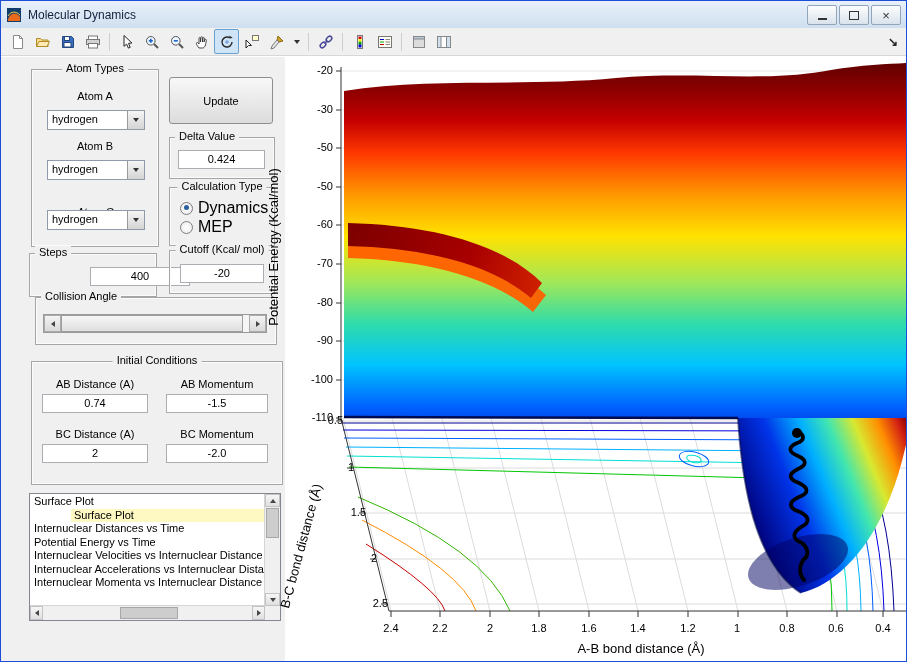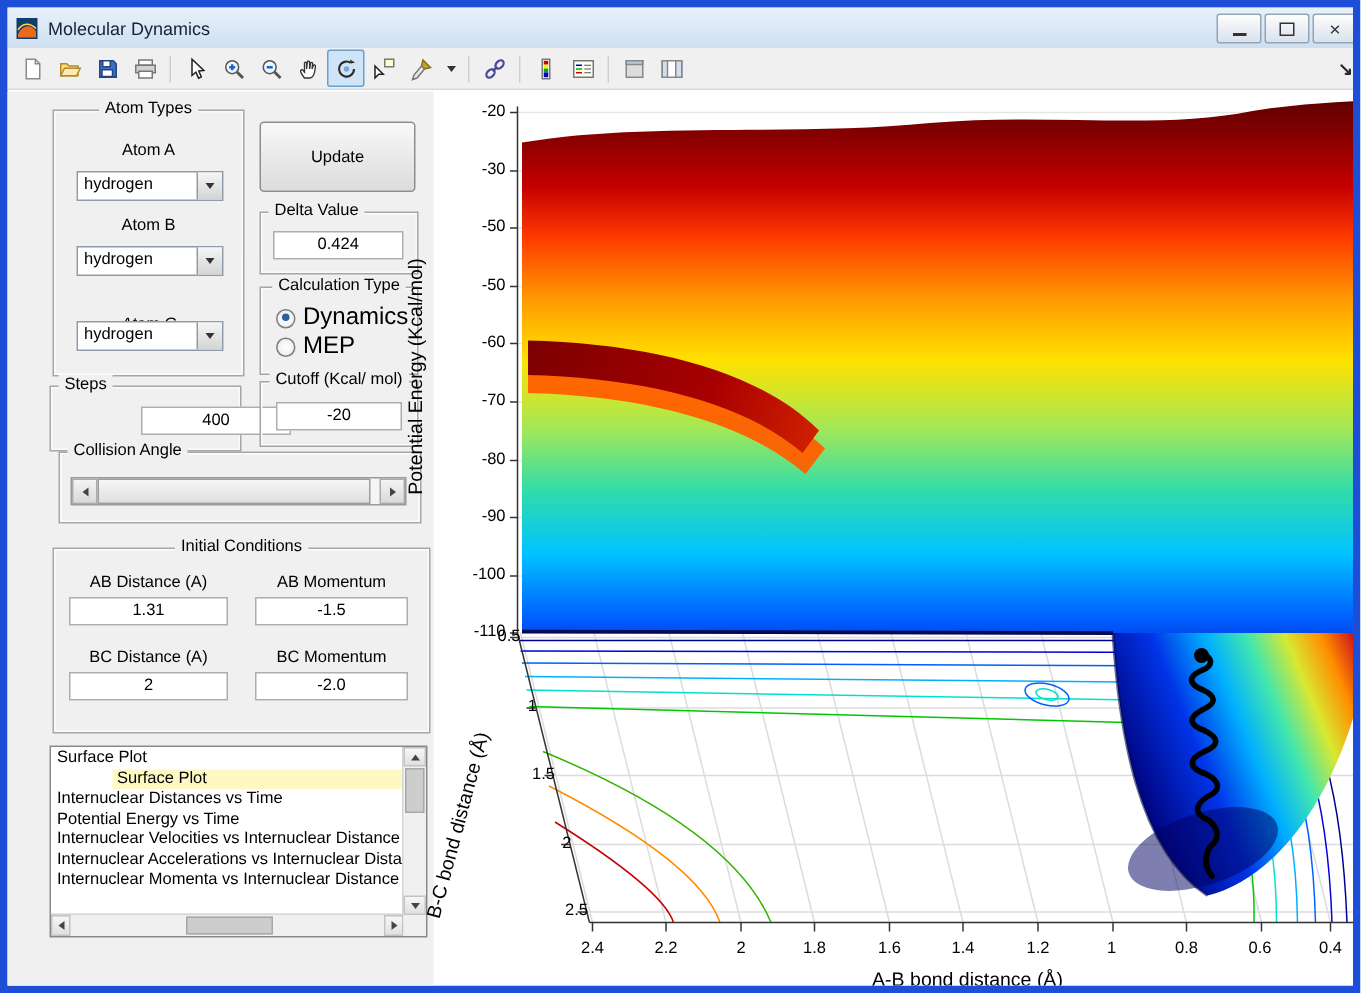--- a/index.html
+++ b/index.html
@@ -1,16 +1,16 @@
 <!DOCTYPE html>
 <html><head>
 <meta charset="utf-8">
 <style>
   html,body{margin:0;padding:0;background:#fff;font-family:"Liberation Sans",sans-serif;}
-  .window{position:relative;width:907px;height:662px;border:5px solid #1d4ed8;box-sizing:border-box;background:#fff;overflow:hidden;}
+  .window{position:relative;width:907px;height:662px;border:1px solid #1d4ed8;box-sizing:border-box;background:#fff;overflow:hidden;}
   
   .titlebar{position:absolute;left:0;top:0;width:905px;height:27px;background:linear-gradient(#e8f1fa,#cfdfef);border-bottom:1px solid #aabdd0;display:flex;align-items:center;}
   .appicon{width:16px;height:16px;margin:0 6px 0 5px;display:inline-block;}
   .title{font-size:12px;color:#14213d;}
   .winbtns{position:absolute;right:5px;top:4px;display:flex;gap:2px;}
   .wbtn{width:28px;height:18px;border:1px solid #93a5b8;border-radius:2px;background:linear-gradient(#fdfdfd,#d9e2ec);display:flex;align-items:center;justify-content:center;font-size:11px;color:#333;}
   .min-glyph{display:block;width:9px;height:0;border-bottom:2px solid #333;margin-top:7px;}
   .restore-glyph{display:block;width:8px;height:7px;border:1px solid #333;position:relative;background:#fff0;}
   .close-glyph{font-size:13px;line-height:13px;color:#333;}
   
@@ -284,21 +284,21 @@
         <span class="sl-btn" style="right:0;">
             <span class="tri-right"></span>
           </span>
       </div>
     </div>
 
     <div class="panel title-center" style="left:30px;top:304px;width:250px;height:122px;">
       <span class="ptitle">Initial Conditions</span>
       <span class="flabel" style="left:10px;top:16px;width:106px;">AB Distance (A)</span>
       <span class="flabel" style="left:134px;top:16px;width:102px;">AB Momentum</span>
-      <div class="edit" style="left:10px;top:32px;width:106px;">1.31</div>
+      <div class="edit" style="left:10px;top:32px;width:106px;">0.74</div>
       <div class="edit" style="left:134px;top:32px;width:102px;">-1.5</div>
       <span class="flabel" style="left:10px;top:66px;width:106px;">BC Distance (A)</span>
       <span class="flabel" style="left:134px;top:66px;width:102px;">BC Momentum</span>
       <div class="edit" style="left:10px;top:82px;width:106px;">2</div>
       <div class="edit" style="left:134px;top:82px;width:102px;">-2.0</div>
     </div>
 
     <div class="listbox">
       <div class="list-items">
         <div class="list-item">Surface Plot</div>

